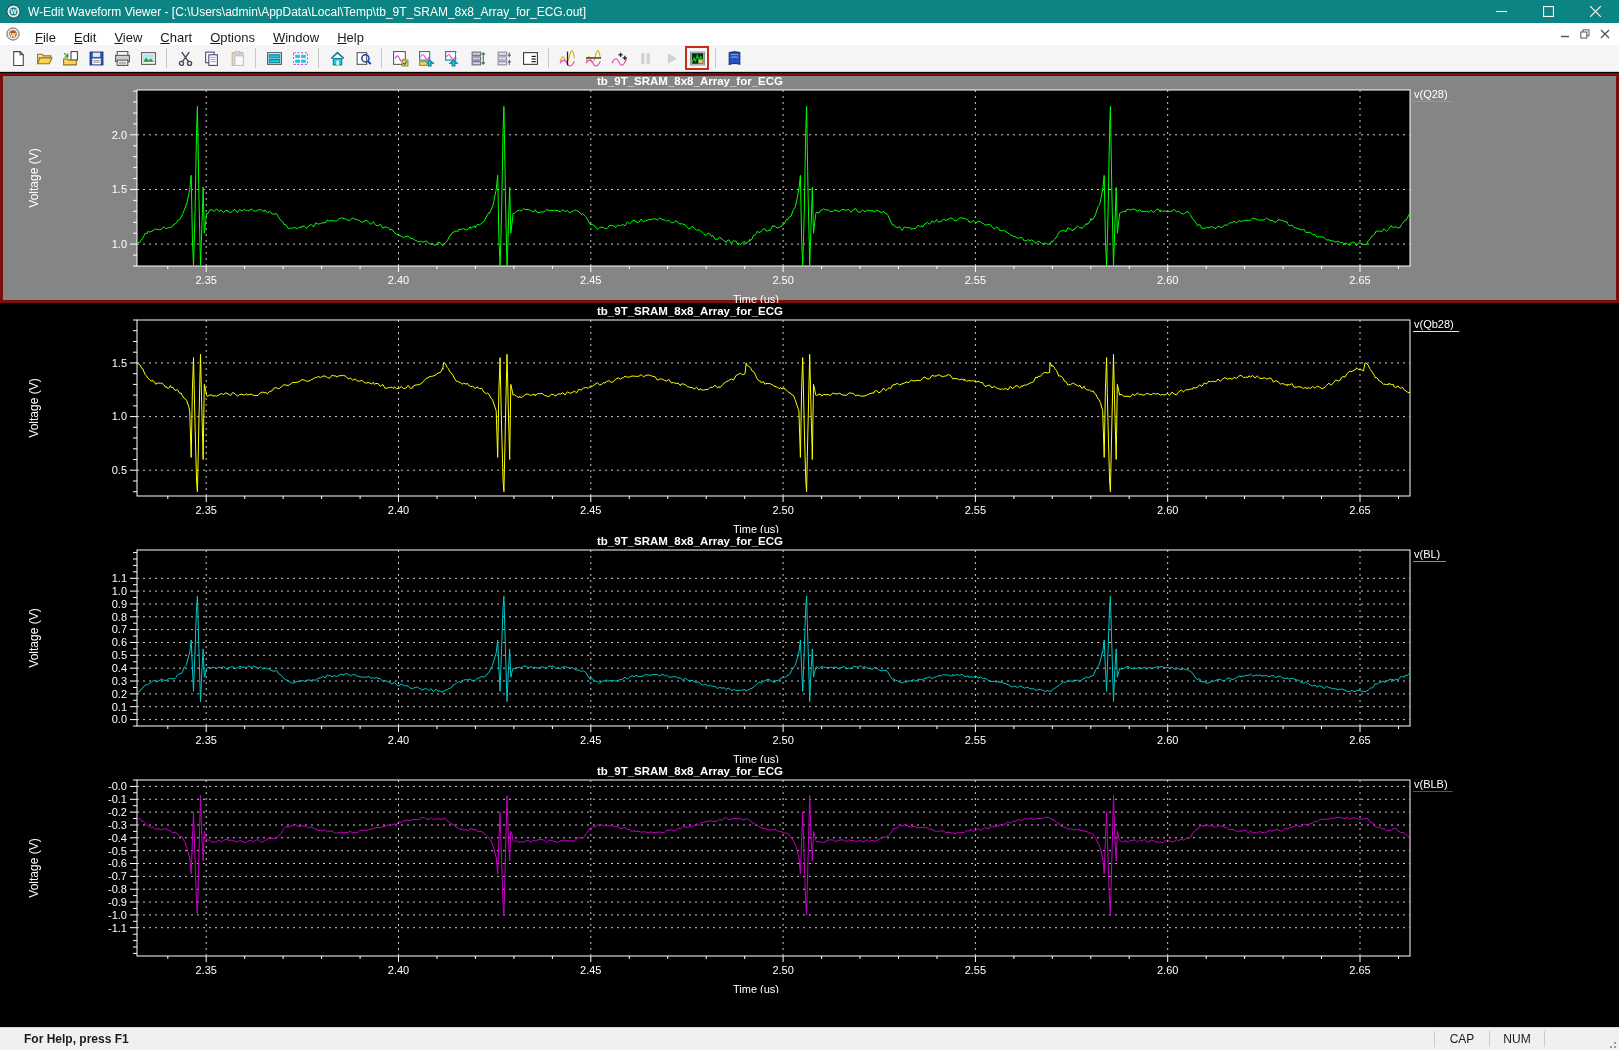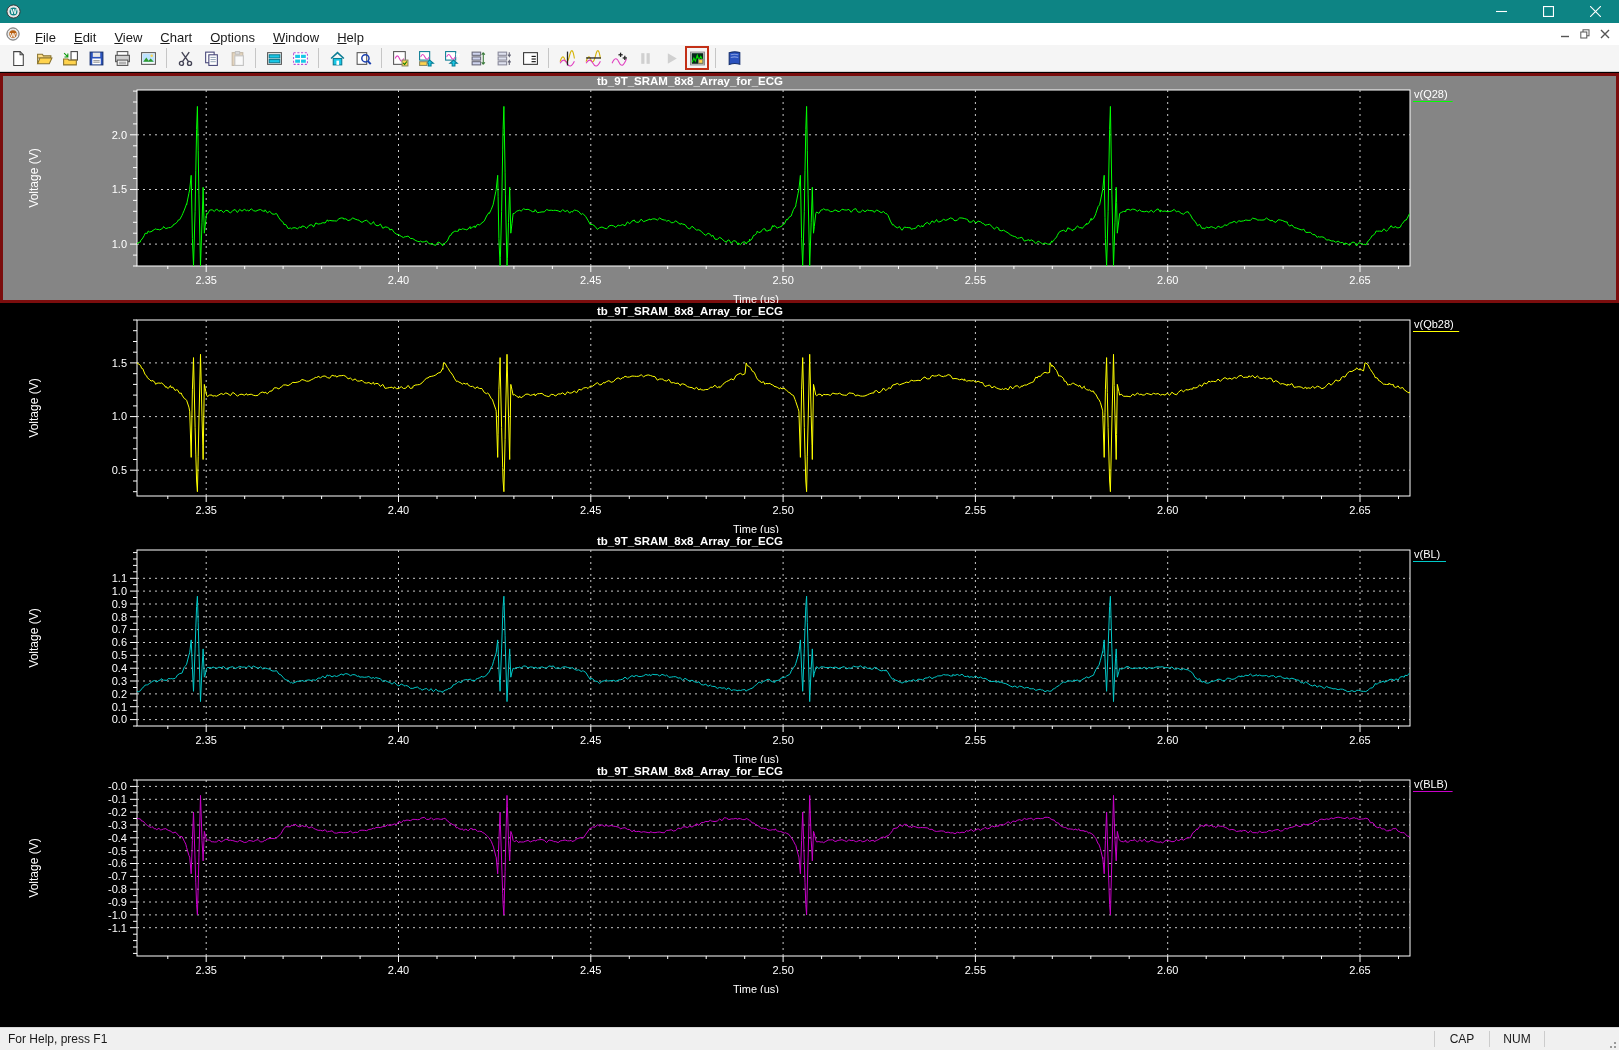--- a/index.html
+++ b/index.html
@@ -28,37 +28,38 @@
   
   .mdi{position:absolute;left:0;top:72px;width:1619px;height:955px;background:#000;}
   .panel{position:absolute;left:0;width:1619px;height:230px;background:transparent;}
   .panel.selected{background:#858585;box-shadow:inset 0 0 0 3px #7b0d0d;}
   .panel svg{display:block;}
   svg text{font-family:"Liberation Sans",sans-serif;fill:#ffffff;}
   
   .statusbar{position:absolute;left:0;top:1027px;width:1619px;height:23px;background:#f0f0f0;
              border-top:1px solid #d9d9d9;box-sizing:border-box;display:flex;align-items:center;
              font-size:12px;color:#1a1a1a;}
-  .status-msg{padding-left:8px;flex:1;}
+  .status-msg{padding-left:24px;flex:1;font-weight:bold;}
   .status-sep{width:1px;height:16px;background:#cccccc;}
   .status-cell{width:54px;text-align:center;}
   .status-blank{width:58px;}
   .grip{width:16px;height:23px;display:flex;align-items:flex-end;justify-content:flex-end;padding:0 2px 2px 0;box-sizing:border-box;}
 </style>
 </head>
 <body>
 
 <div class="titlebar">
   <span class="app-icon">
     <svg width="15" height="15" viewBox="0 0 16 16">
         <circle cx="8" cy="8" r="7" fill="#e8e8e8" stroke="#333"></circle>
         <circle cx="8" cy="8" r="4.2" fill="#0d8484"></circle>
         <text x="8" y="11" font-size="7" text-anchor="middle" fill="#fff" font-weight="bold">W</text>
       </svg>
   </span>
+  <span>W-Edit Waveform Viewer - [C:\Users\admin\AppData\Local\Temp\tb_9T_SRAM_8x8_Array_for_ECG.out]</span>
   <div class="win-buttons">
     <span class="win-btn">
       <svg width="11" height="11" viewBox="0 0 10 10">
           <line x1="0" y1="5" x2="10" y2="5" stroke="#fff"></line>
         </svg>
     </span>
     <span class="win-btn">
       <svg width="11" height="11" viewBox="0 0 10 10">
           <rect x="0.5" y="0.5" width="9" height="9" fill="none" stroke="#fff"></rect>
         </svg>

